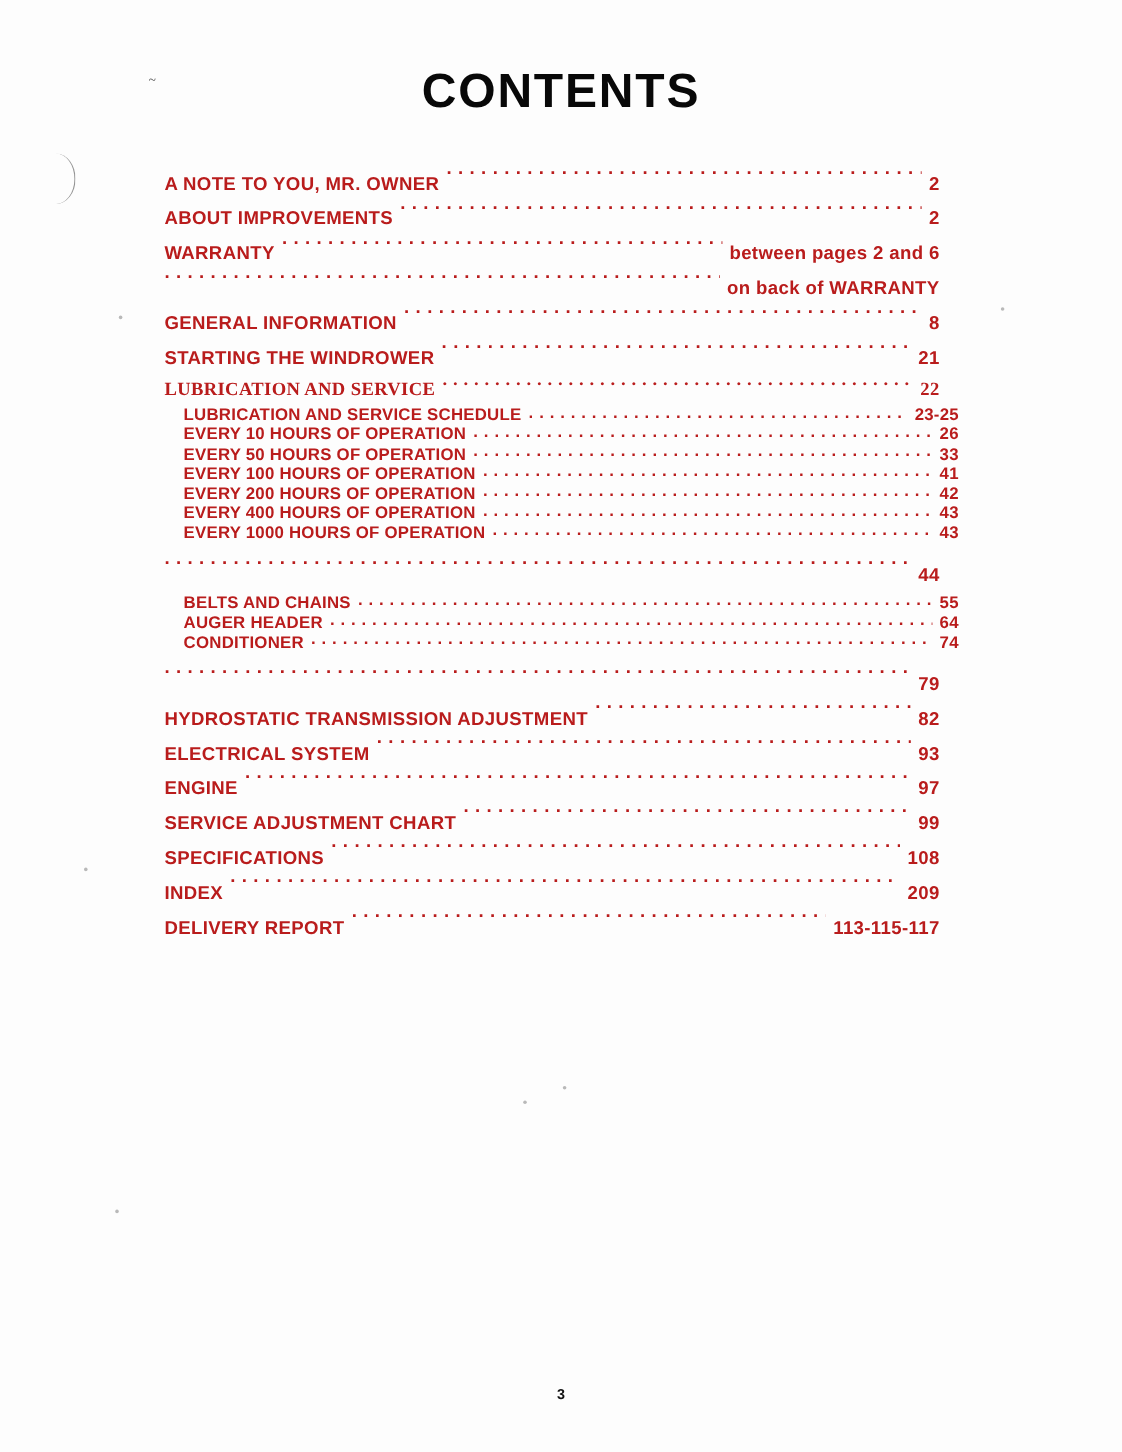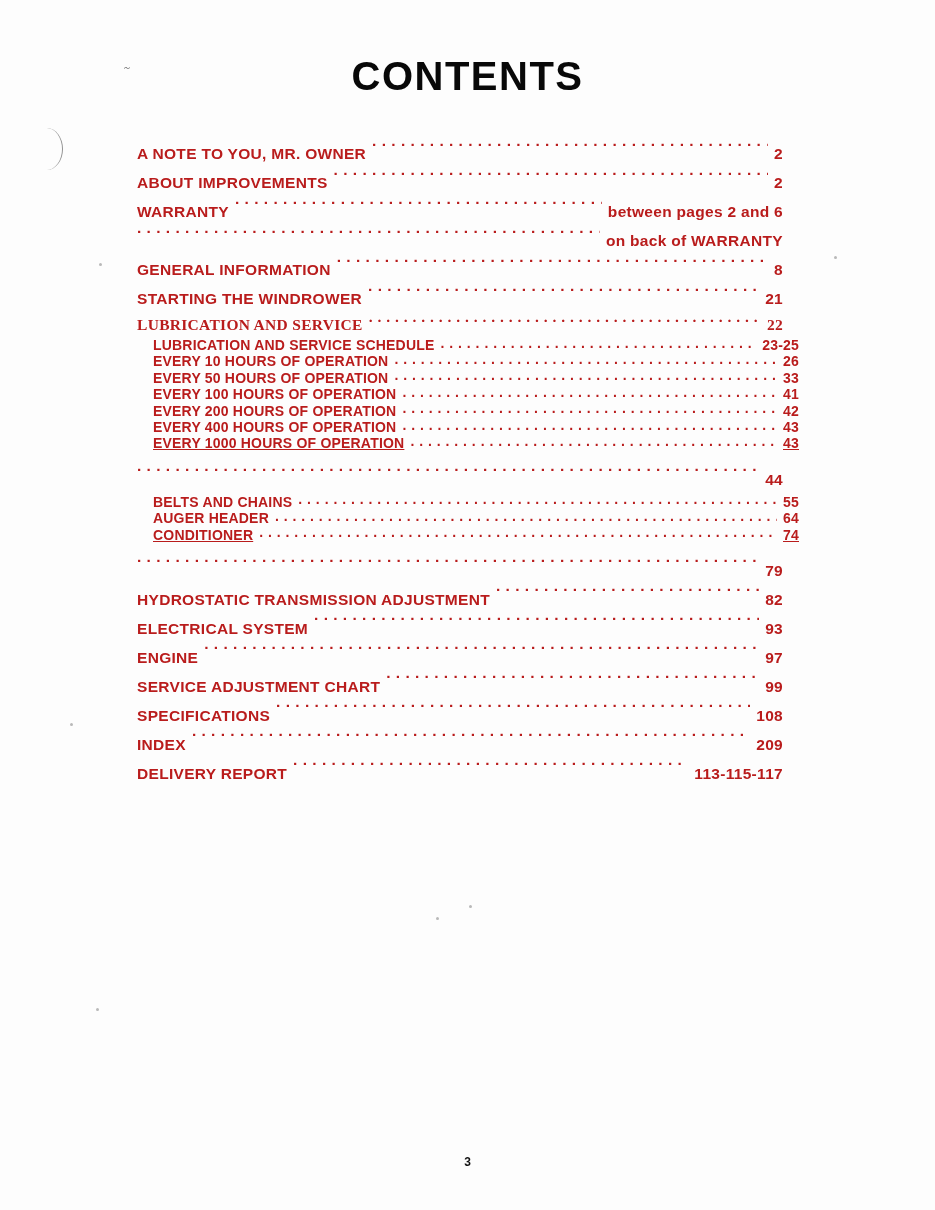--- a/index.html
+++ b/index.html
@@ -63,21 +63,20 @@
     font-weight: bold;
     letter-spacing: 0.2px;
     height: 16.4px;
     line-height: 16.4px;
     padding-left: 16px;
   }
 
   
   .toc-entry.gap-after {
     margin-bottom: 13px;
-    text-decoration: underline;
   }
   .toc-entry.tight-below {
     height: 24px;
     line-height: 24px;
     font-family: Liberation Serif, serif;
   }
 
   .toc-label {
     flex: 0 0 auto;
     padding-right: 6px;

